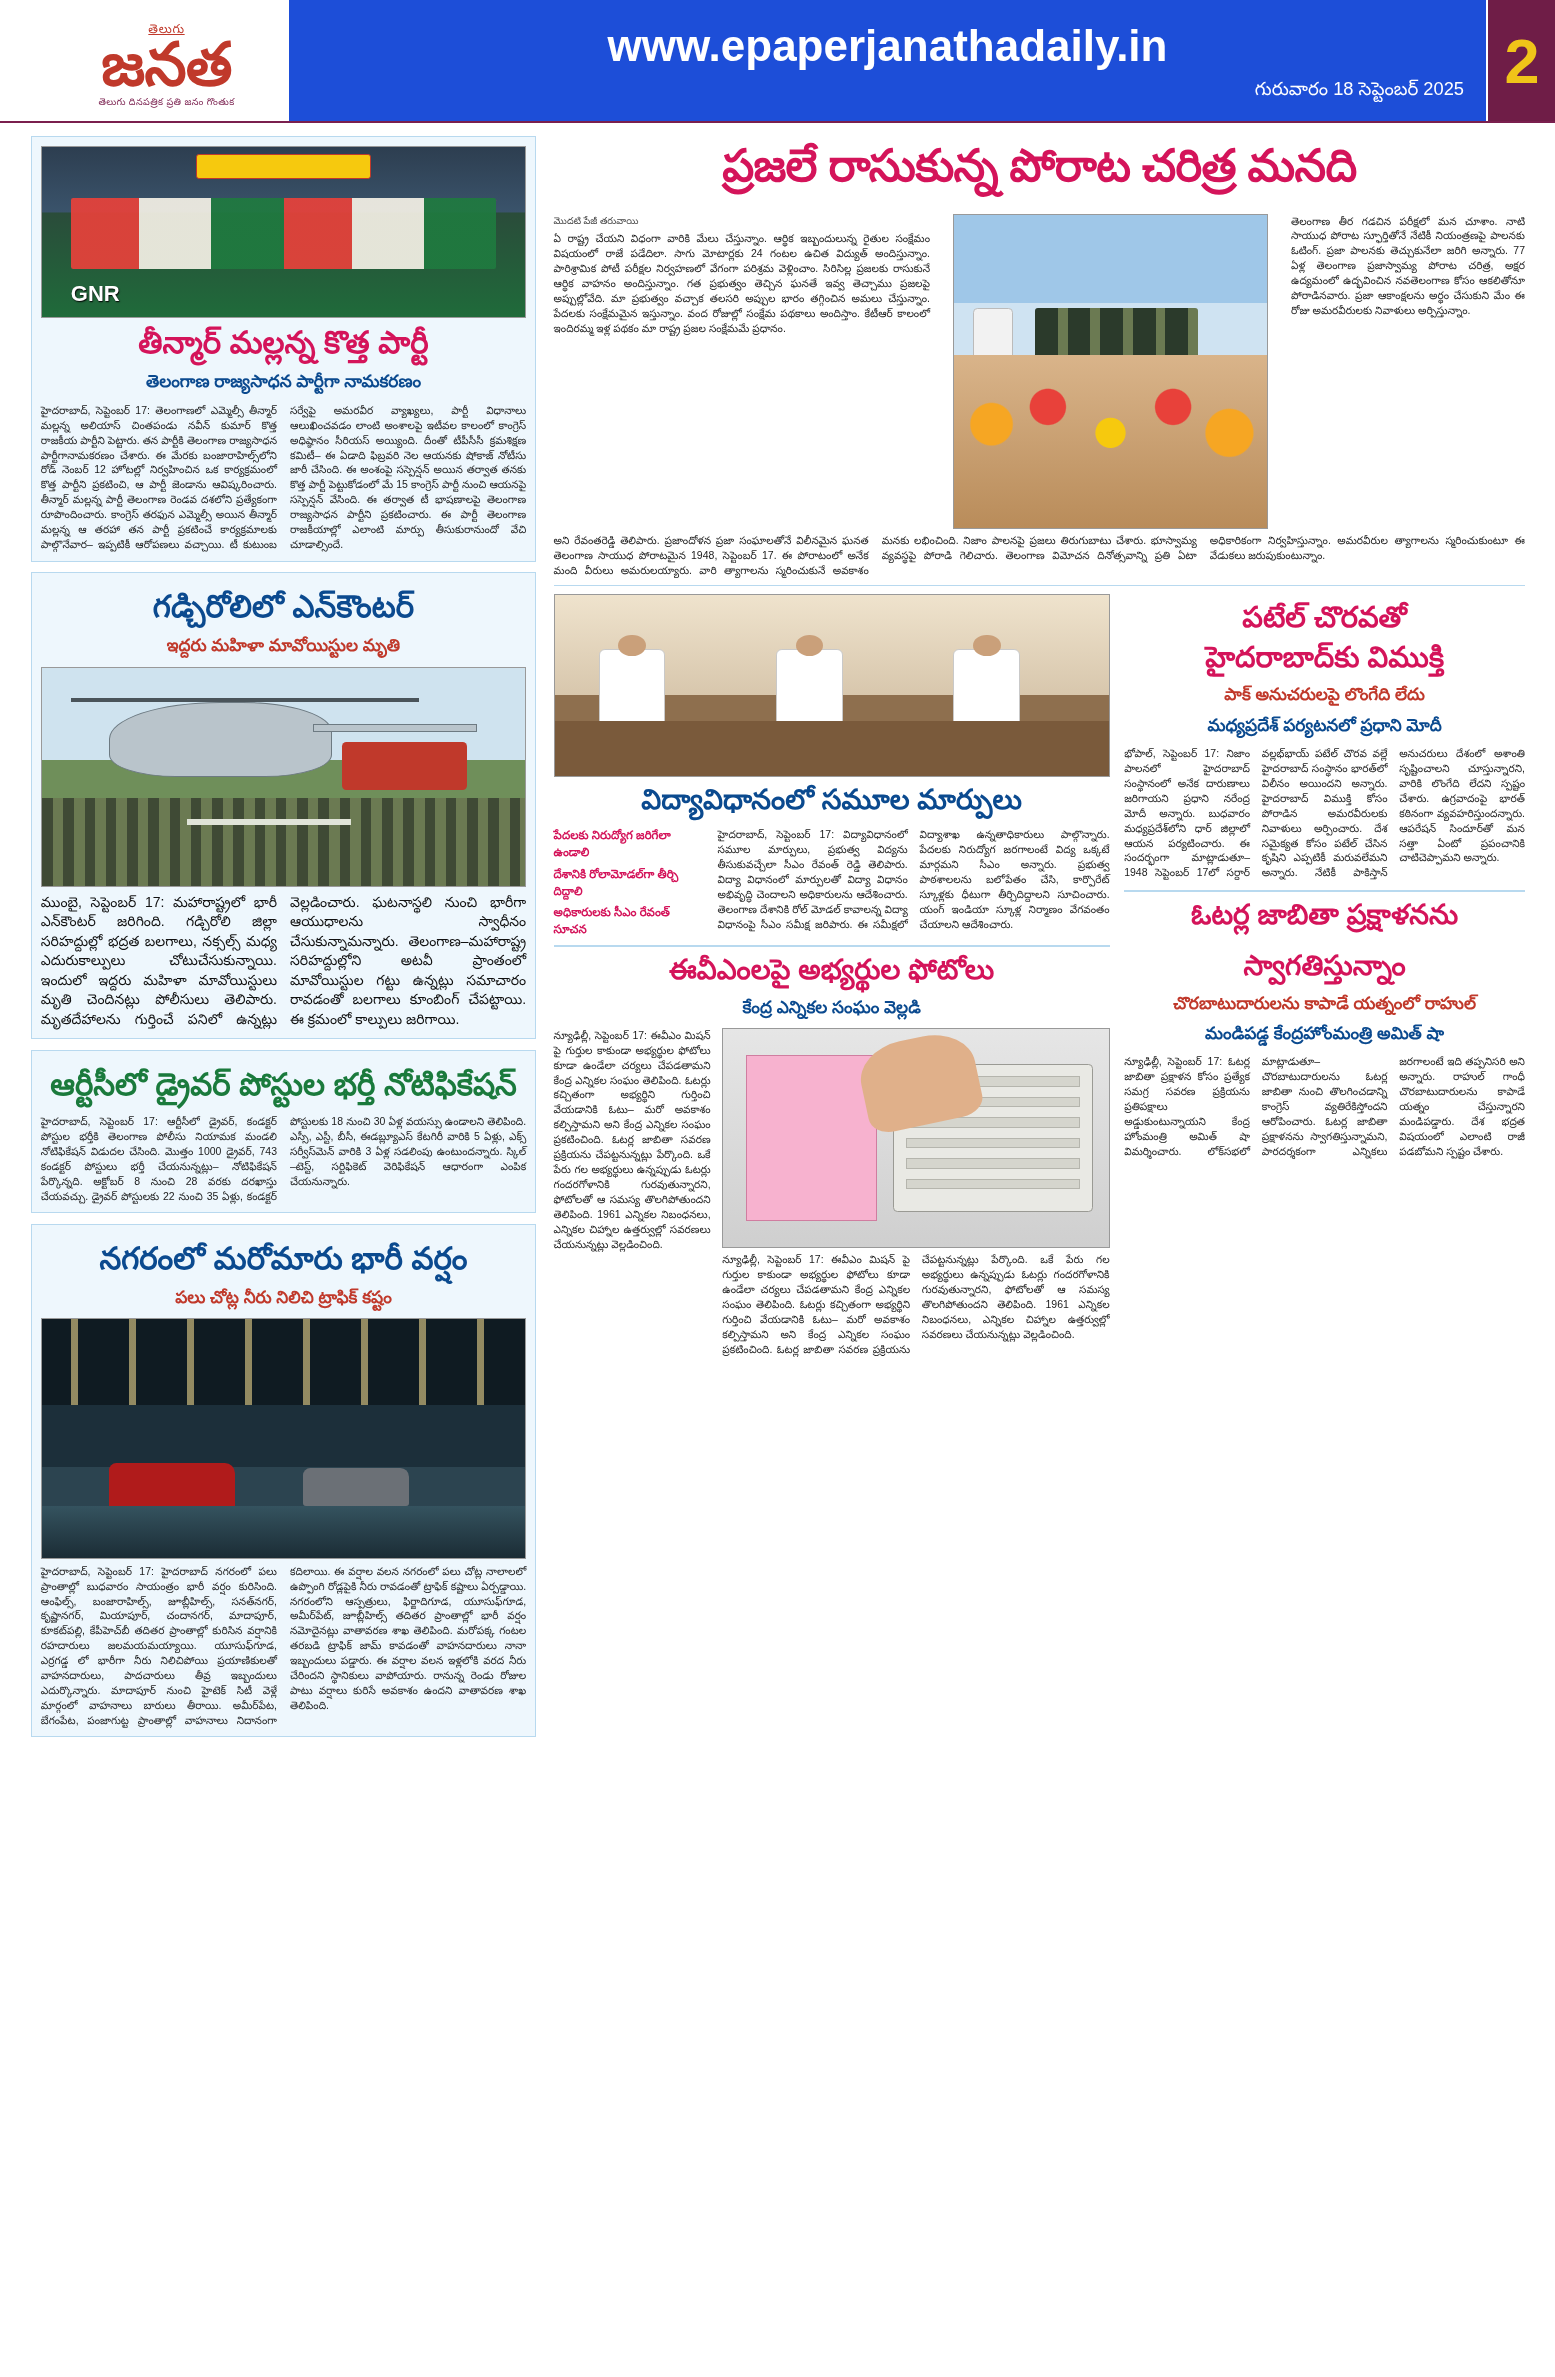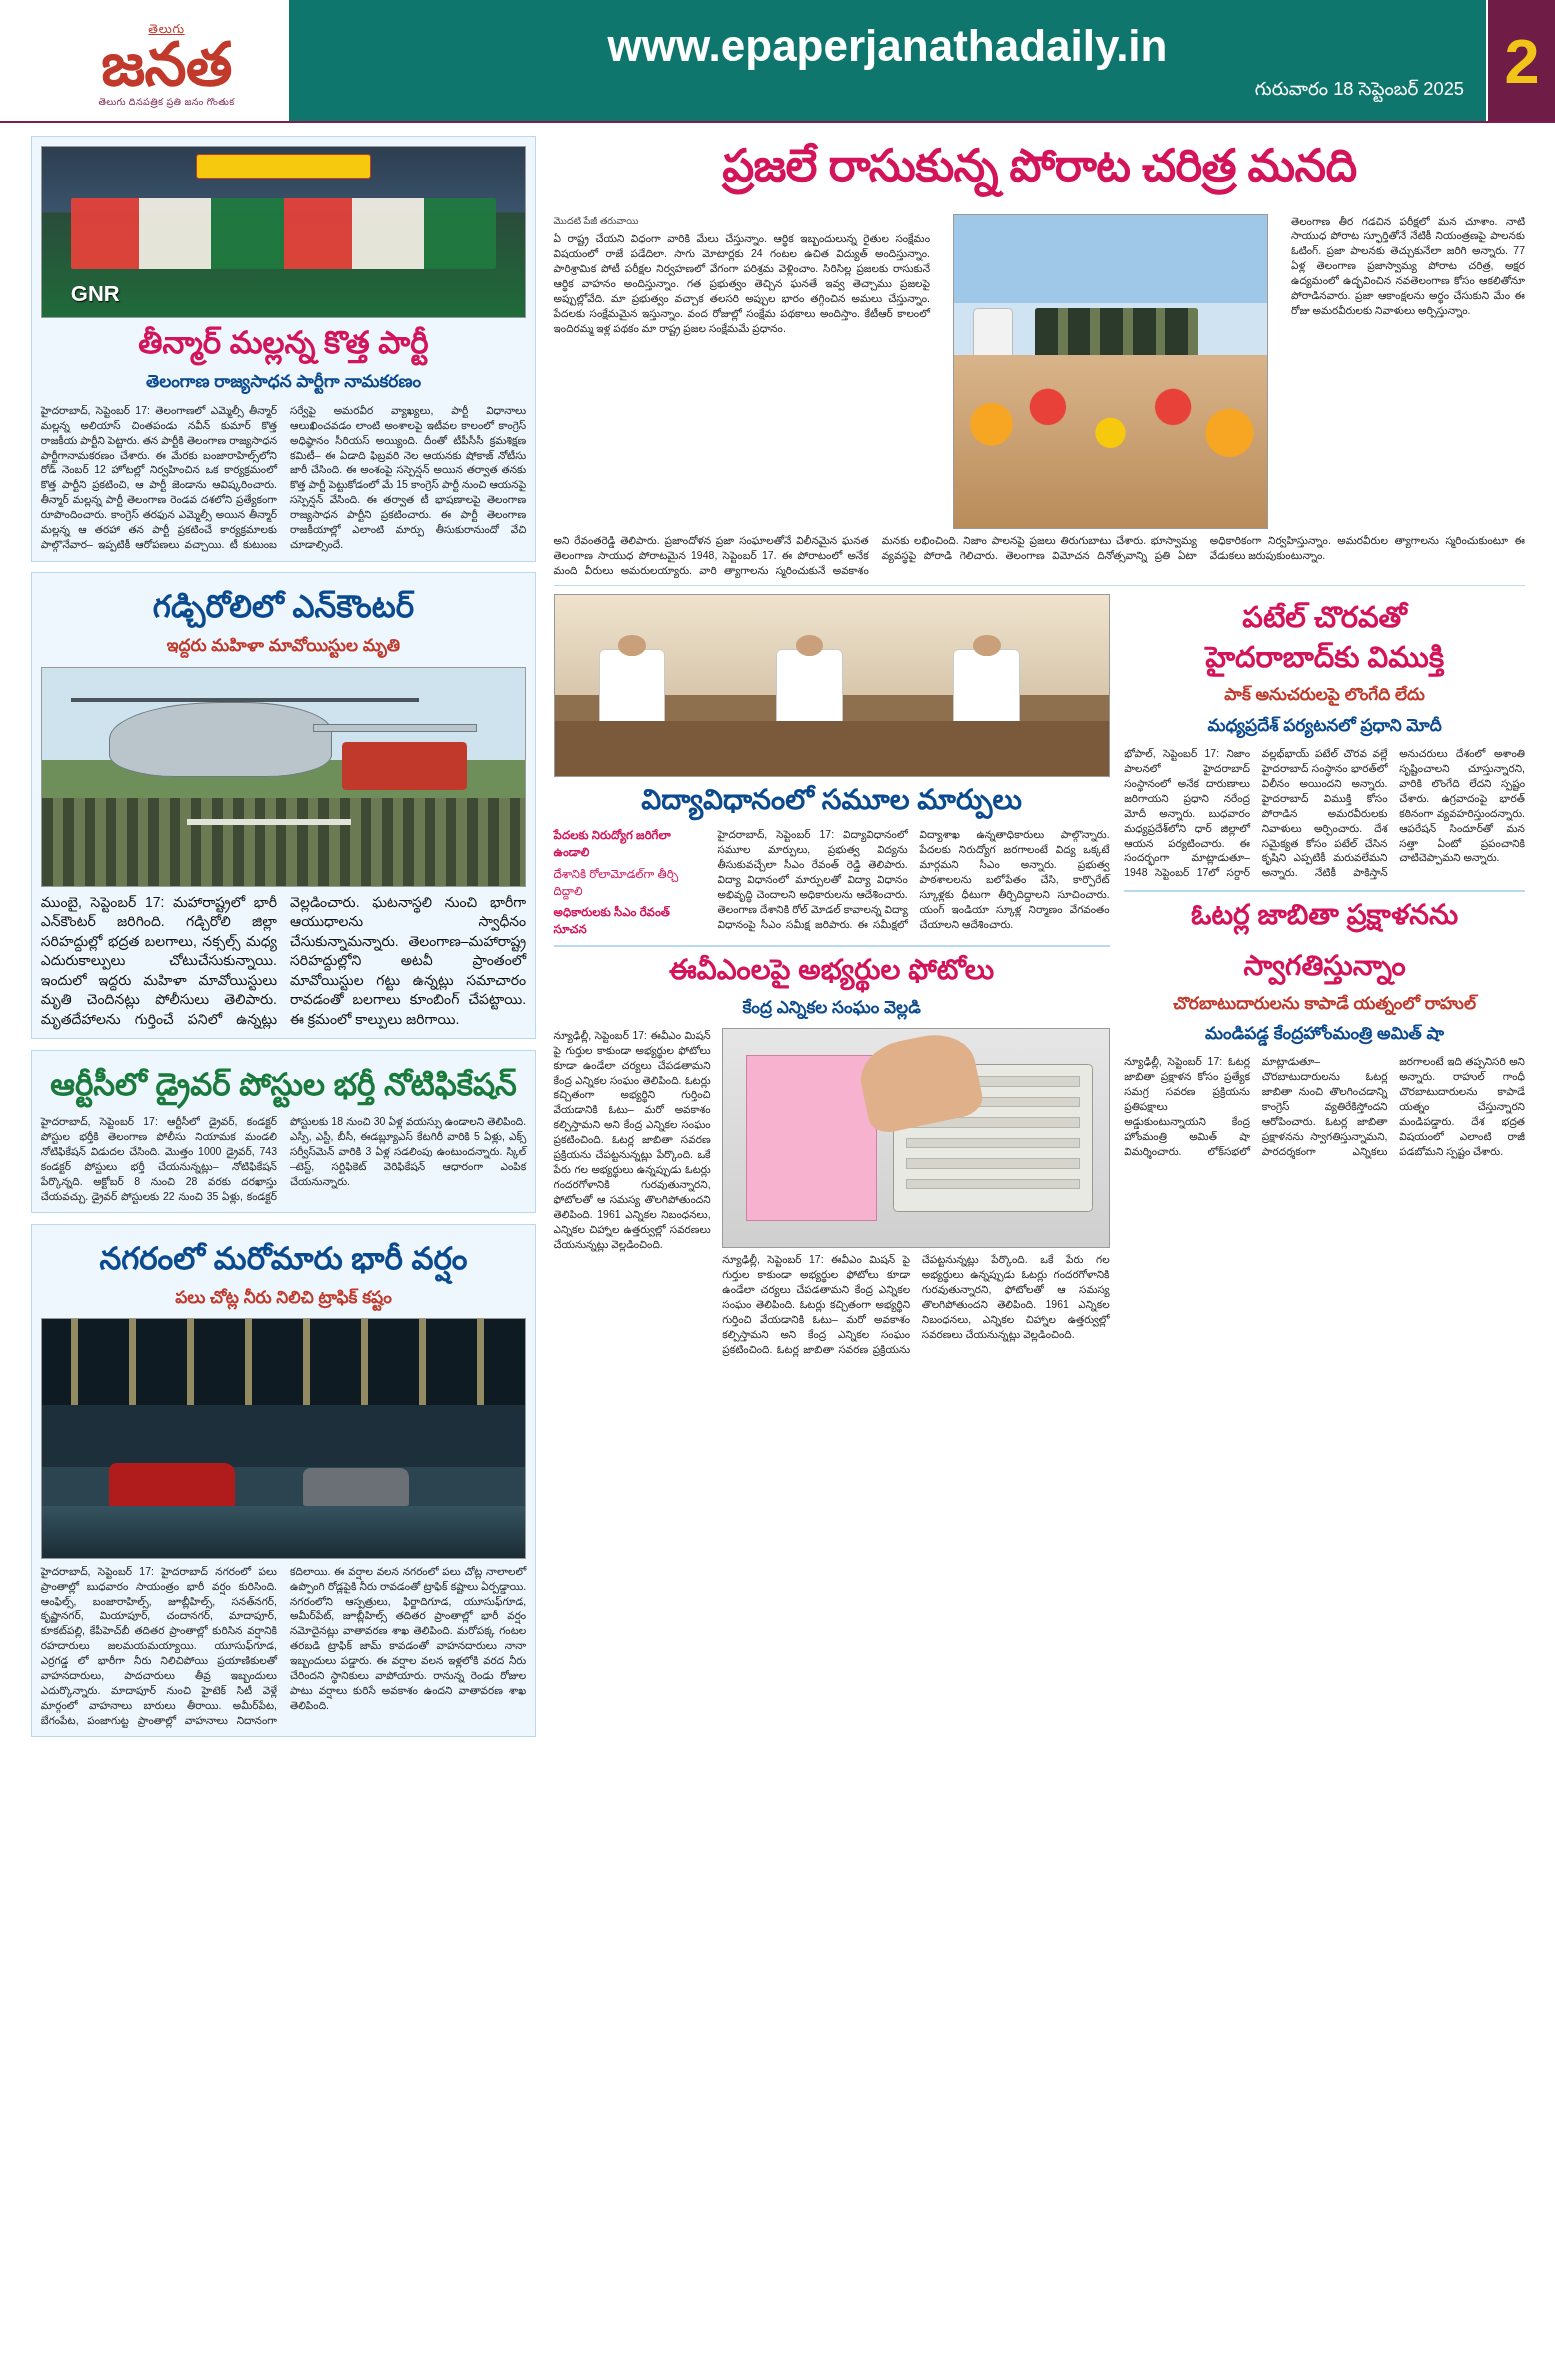--- a/index.html
+++ b/index.html
@@ -49,21 +49,21 @@
     letter-spacing: -0.7px;
   }
   .mast-logo .sub {
     font-size: 9.5px;
     color: #7a1f4e;
     margin-top: 2.9px;
     letter-spacing: 0.4px;
   }
   .mast-mid {
     flex: 1;
-    background: #0f766e;
+    background: #1d4ed8;
     position: relative;
     display: flex;
     flex-direction: column;
     justify-content: center;
     align-items: center;
     padding-top: 4.4px;
   }
   .mast-url {
     color: #ffffff;
     font-size: 44px;
@@ -411,21 +411,21 @@
               <div class="p b"></div>
               <div class="h b"></div>
               <div class="p c"></div>
               <div class="h c"></div>
               <div class="table"></div>
             </div>
             <h2 class="head" style="font-size:28px;">విద్యావిధానంలో సమూల మార్పులు</h2>
             <div style="display:flex; gap:29px;">
               <div style="width:135px;">
                 <div style="font-size:11.7px; color:#d4145a; font-weight:bold; line-height:1.45;">పేదలకు నిరుద్యోగ జరిగేలా ఉండాలి</div>
-                <div style="font-size:11.7px; color:#d4145a; font-weight:normal; line-height:1.45; margin-top:4.4px;">దేశానికి రోలామోడల్‌గా తీర్చి దిద్దాలి</div>
+                <div style="font-size:11.7px; color:#d4145a; font-weight:bold; line-height:1.45; margin-top:4.4px;">దేశానికి రోలామోడల్‌గా తీర్చి దిద్దాలి</div>
                 <div style="font-size:11.7px; color:#d4145a; font-weight:bold; line-height:1.45; margin-top:4.4px;">అధికారులకు సీఎం రేవంత్ సూచన</div>
               </div>
               <div class="body" style="flex:1; column-count:2; column-gap:11.7px;">హైదరాబాద్, సెప్టెంబర్ 17: విద్యావిధానంలో సమూల మార్పులు, ప్రభుత్వ విద్యను తీసుకువచ్చేలా సీఎం రేవంత్ రెడ్డి తెలిపారు. విద్యా విధానంలో మార్పులతో విద్యా విధానం అభివృద్ధి చెందాలని అధికారులను ఆదేశించారు. తెలంగాణ దేశానికి రోల్ మోడల్ కావాలన్న విద్యా విధానంపై సీఎం సమీక్ష జరిపారు. ఈ సమీక్షలో విద్యాశాఖ ఉన్నతాధికారులు పాల్గొన్నారు. పేదలకు నిరుద్యోగ జరగాలంటే విద్య ఒక్కటే మార్గమని సీఎం అన్నారు. ప్రభుత్వ పాఠశాలలను బలోపేతం చేసి, కార్పొరేట్ స్కూళ్లకు ధీటుగా తీర్చిదిద్దాలని సూచించారు. యంగ్ ఇండియా స్కూళ్ల నిర్మాణం వేగవంతం చేయాలని ఆదేశించారు.</div>
             </div>
           </div>
 
           <div class="divider-rule"></div>
 
           <div>
             <h2 class="head pink" style="font-size:28px;">ఈవీఎంలపై అభ్యర్థుల ఫోటోలు</h2>

